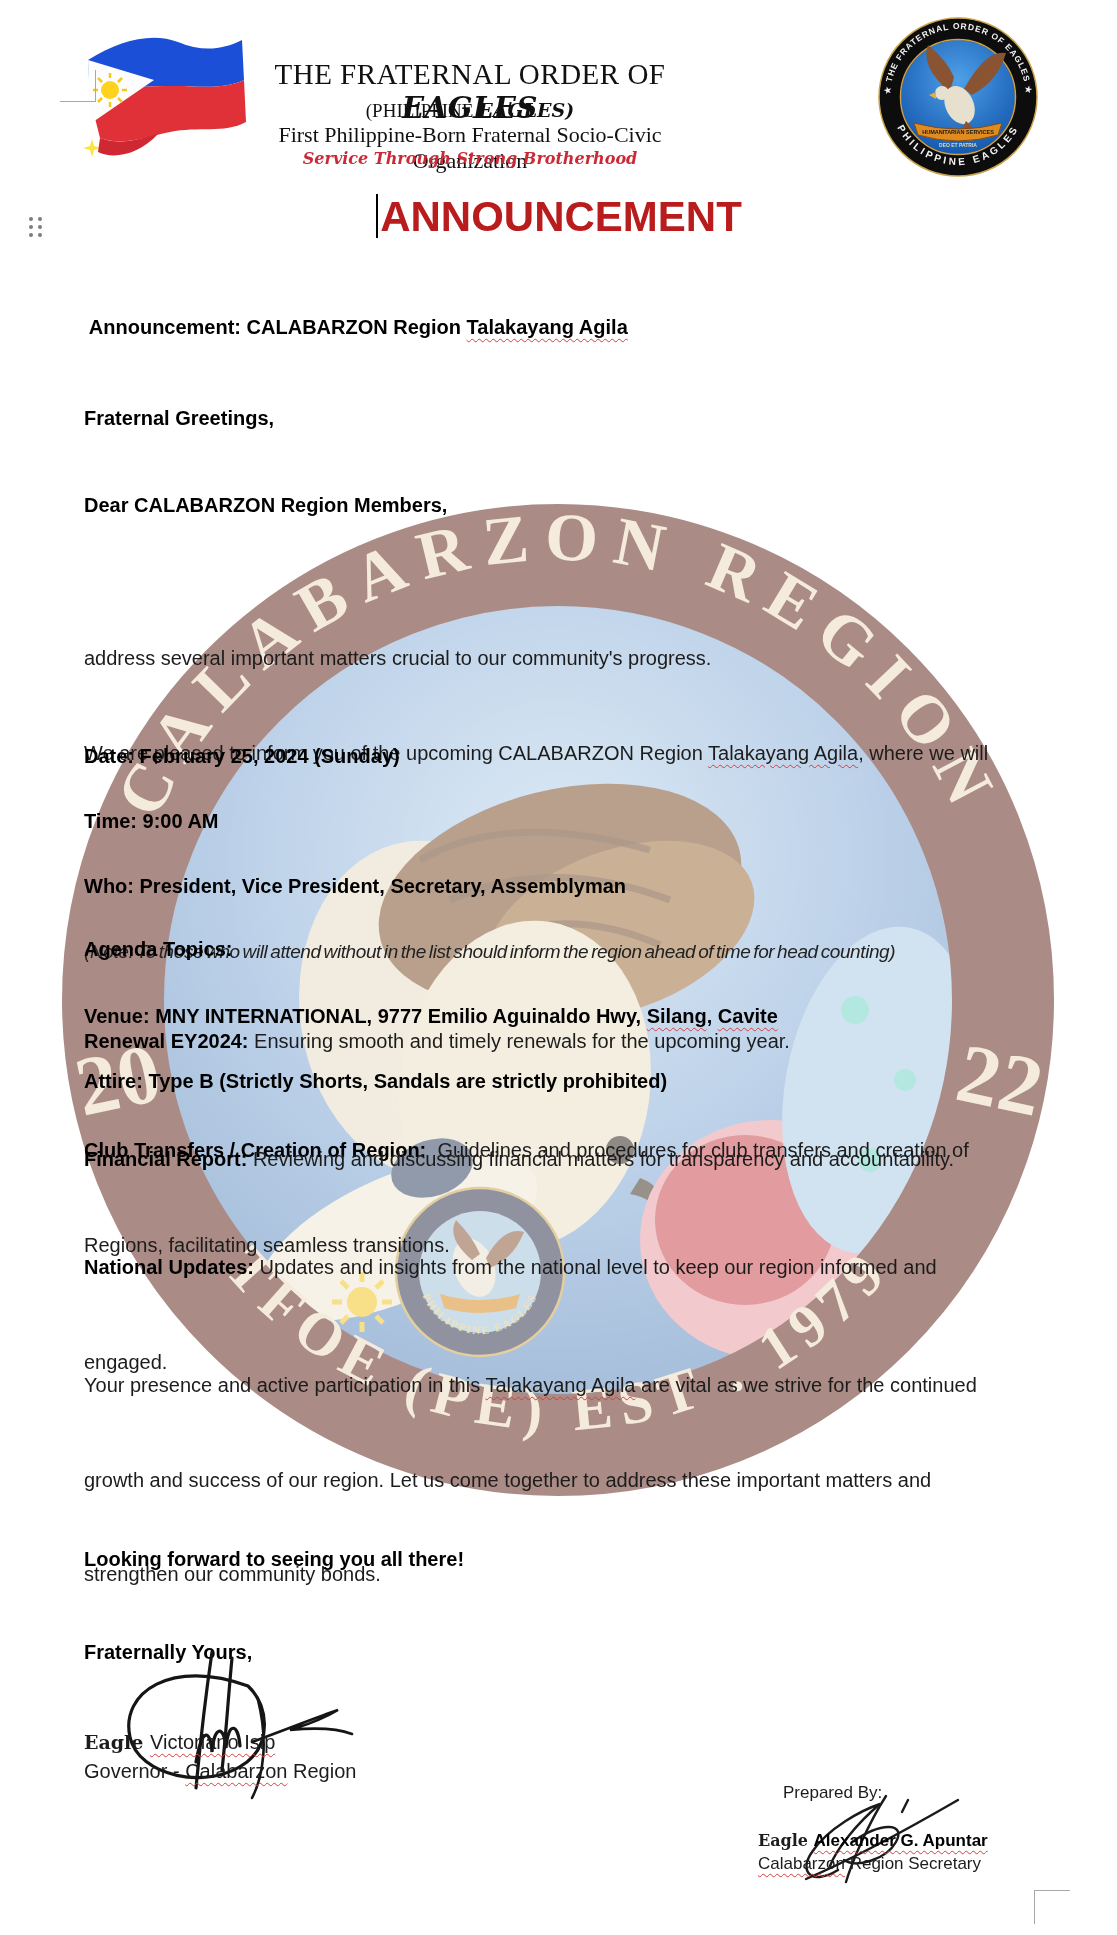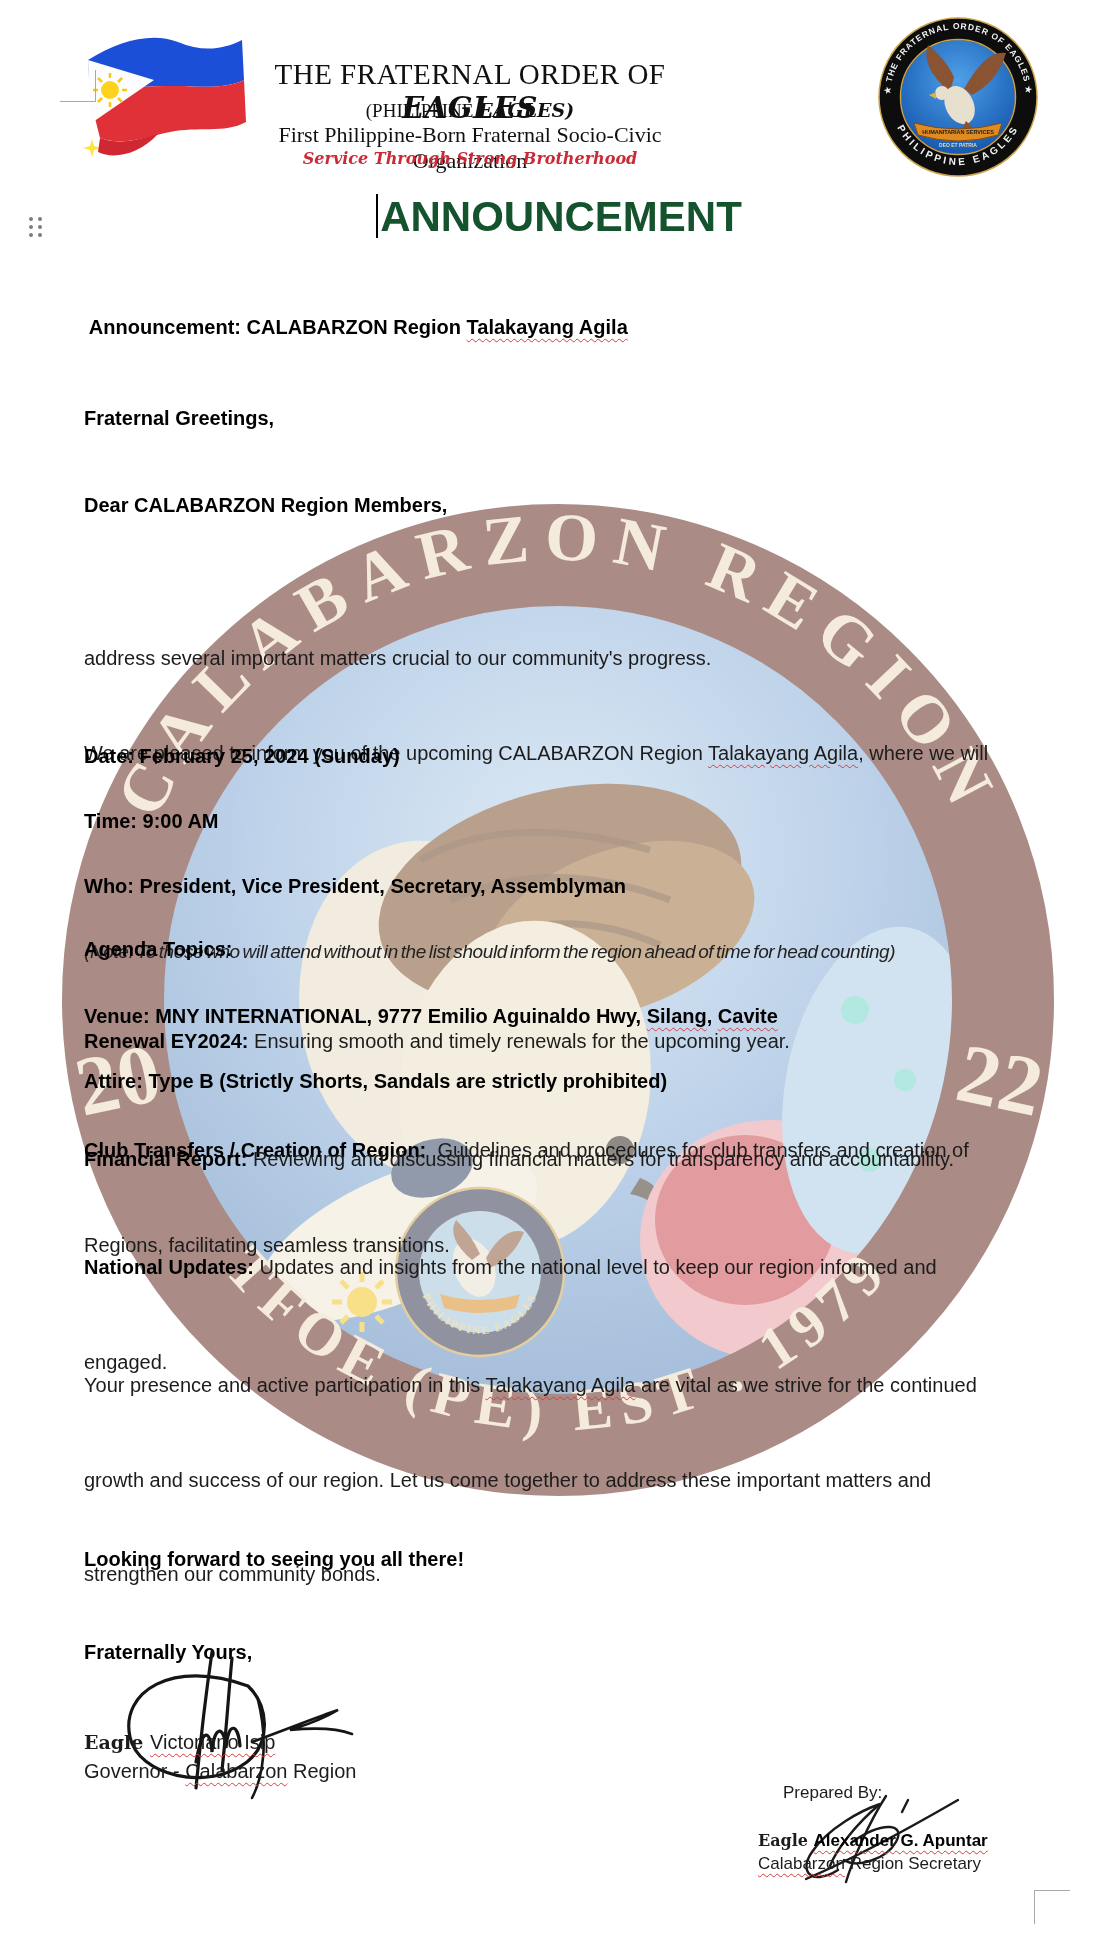--- a/index.html
+++ b/index.html
@@ -21,21 +21,21 @@
   .mh3 { position:absolute; top:122px; width:100%; font-family:"Liberation Serif",serif; font-size:22px; }
   .mh4 { position:absolute; top:149px; width:100%; font-family:"DejaVu Serif",serif; font-size:16px; font-style:italic; font-weight:700; color:#cc2936; }
   .scriptcaps { font-family:"DejaVu Serif",serif; font-style:italic; font-weight:700; }
   .logo { position:absolute; left:877px; top:16px; z-index:2; }
 
   
   .drag { position:absolute; left:27px; top:215px; width:17px; height:24px; display:grid;
           grid-template-columns:1fr 1fr; grid-template-rows:1fr 1fr 1fr; z-index:3; }
   .drag i { width:4px; height:4px; border-radius:50%; background:#7d7d7d; display:block; margin:auto; }
   .titlebox { position:absolute; left:84px; top:193px; width:950px; text-align:center; z-index:2; }
-  .titlebox h1 { display:inline; font-size:42px; font-weight:700; color:#14532d; letter-spacing:0; }
+  .titlebox h1 { display:inline; font-size:42px; font-weight:700; color:#b91c1c; letter-spacing:0; }
   .caret { display:inline-block; width:2px; height:44px; background:#000; margin-right:2px; vertical-align:-7px; }
 
   
   .line { position:absolute; left:84px; white-space:pre; font-size:20px; line-height:31.5px; color:#1c1c1c; z-index:2; }
   .b { font-weight:700; color:#000; }
   .sq { text-decoration-line:underline; text-decoration-style:wavy; text-decoration-color:#d23f3f;
         text-decoration-thickness:1px; text-underline-offset:4px; }
   .details { position:absolute; left:84px; top:706px; white-space:pre; z-index:2; }
   .dline { font-size:20px; line-height:29px; font-weight:700; color:#000; white-space:pre; }
   .dnote { font-weight:400; font-style:italic; font-size:19px; letter-spacing:-.4px; word-spacing:-2px; color:#222; }

